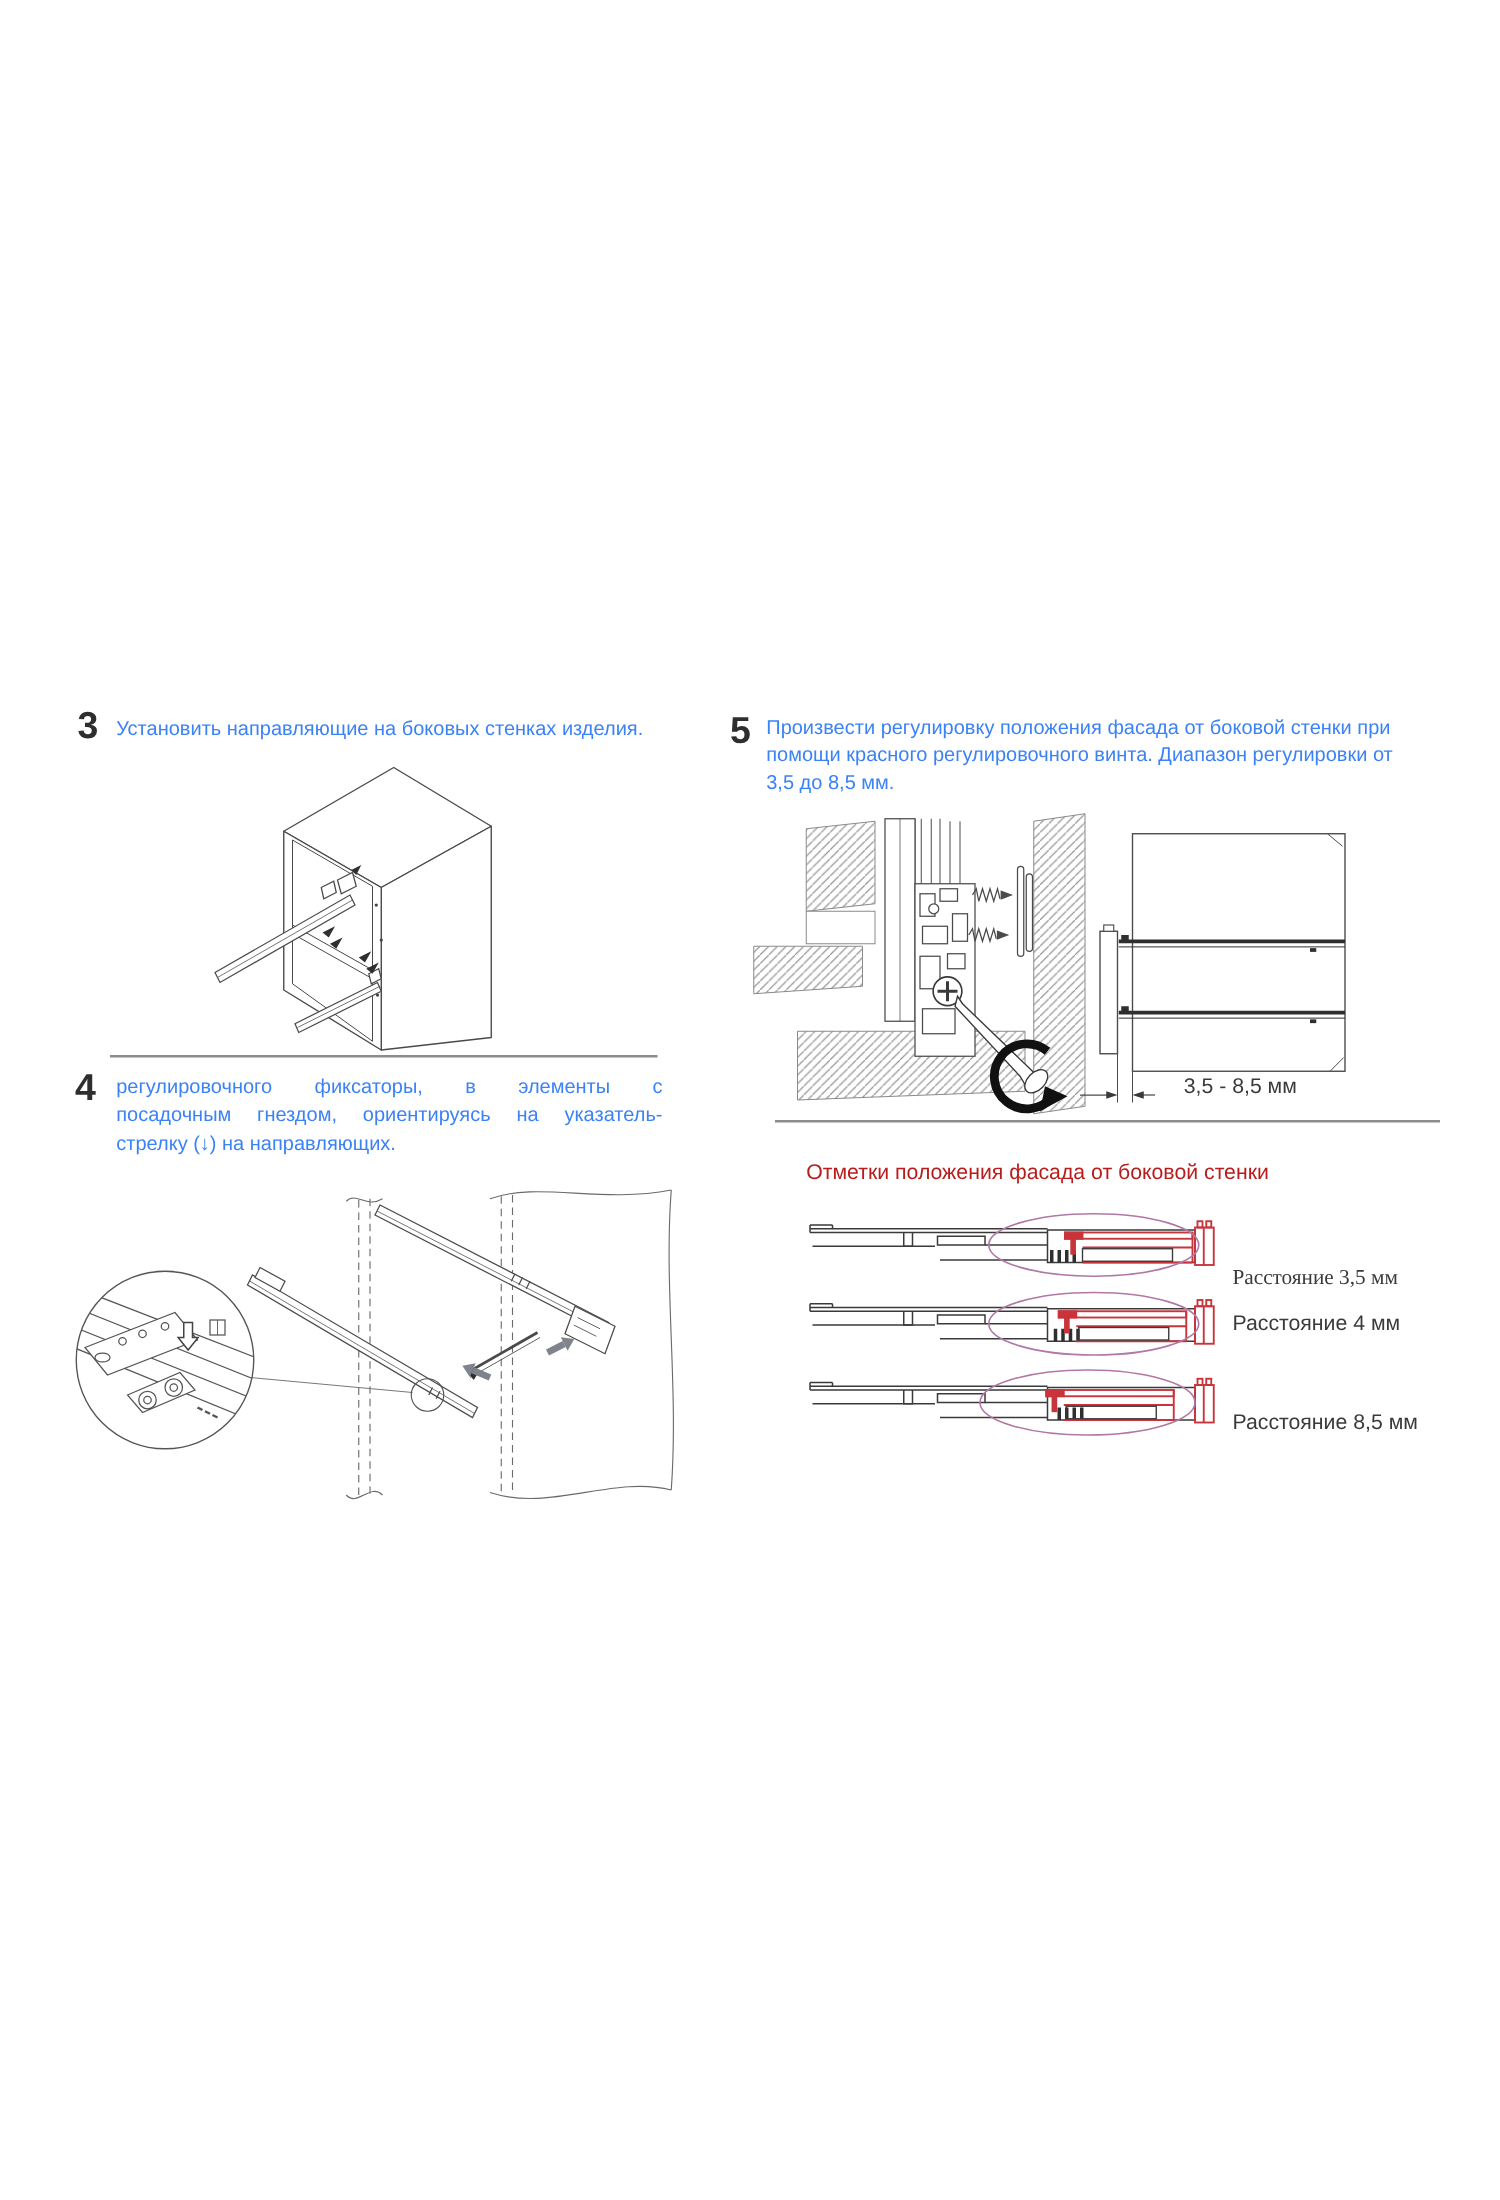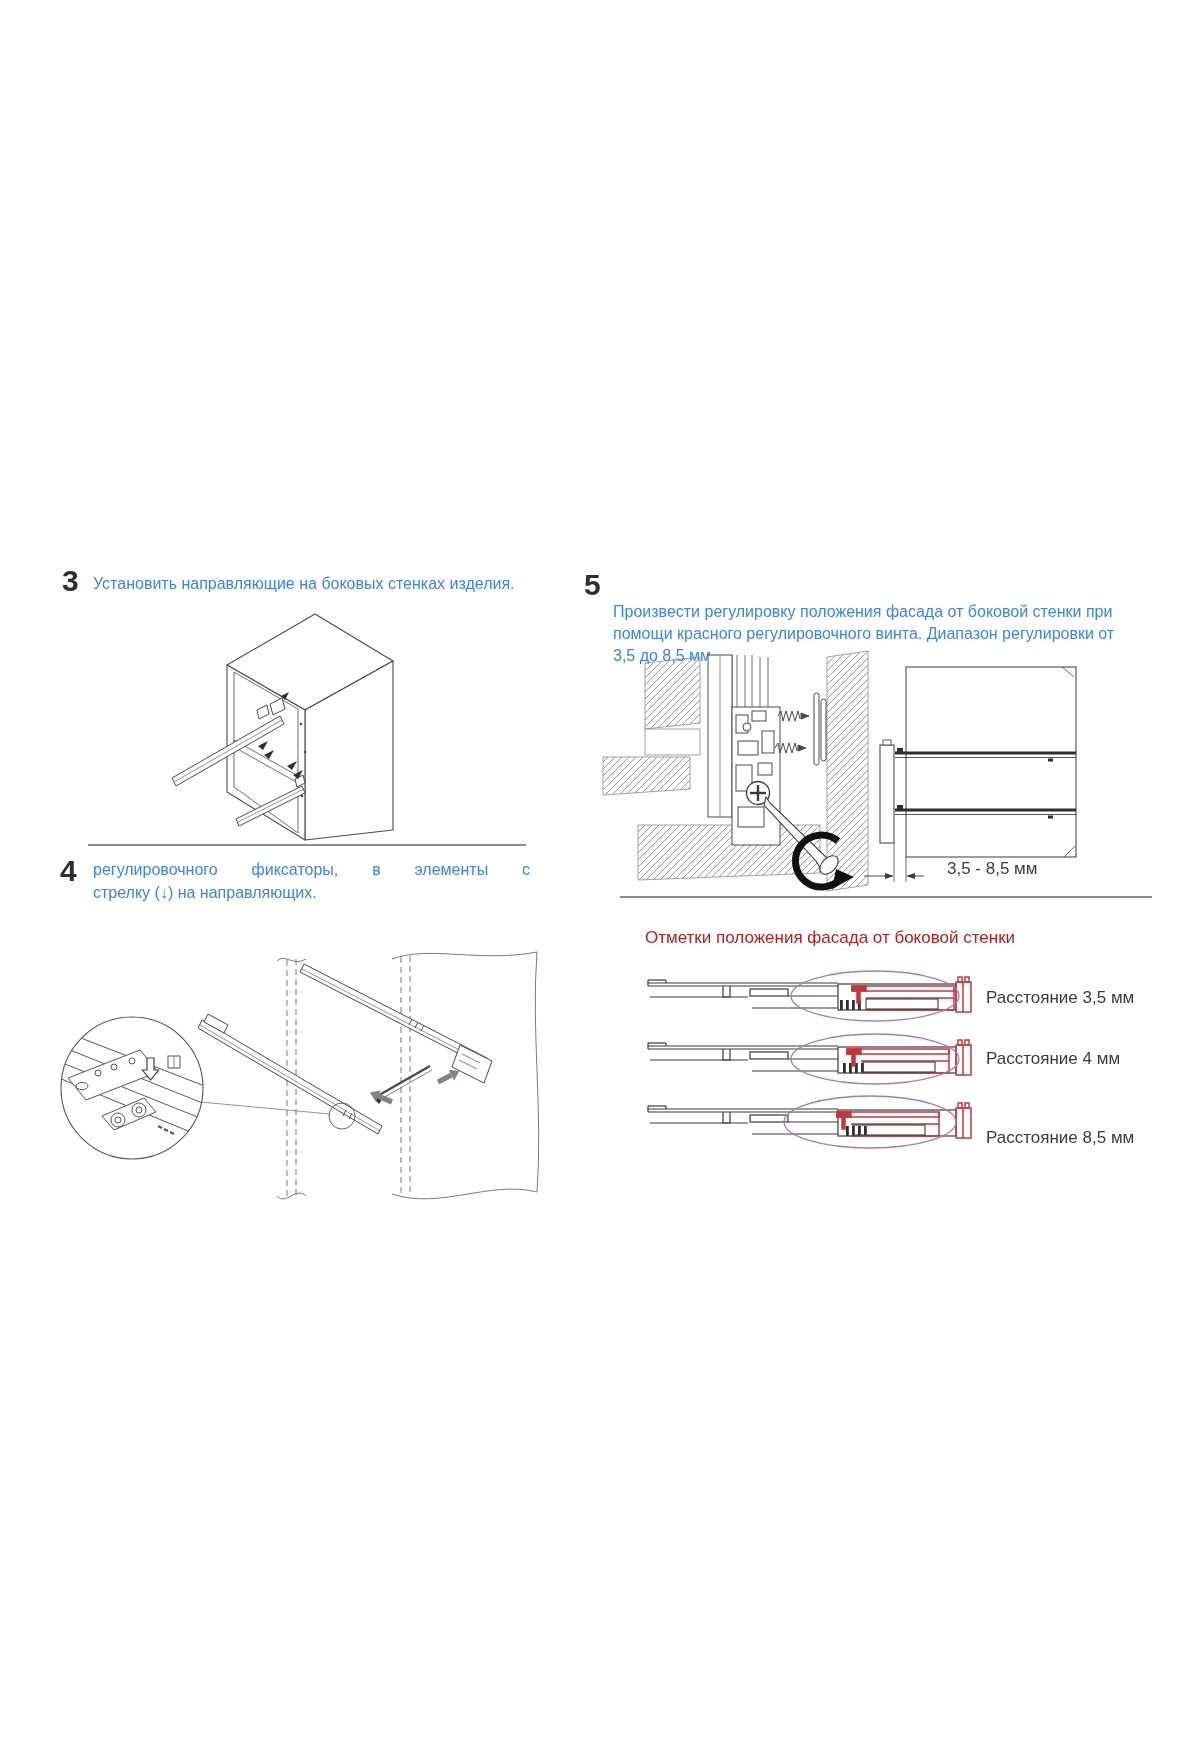--- a/index.html
+++ b/index.html
@@ -66,20 +66,21 @@
         <circle cx="175" cy="152" r="1.3"></circle>
         <circle cx="172" cy="196" r="1.3"></circle>
     </g>
   </svg>
 
   <div class="sep" style="left:88px;top:844px;width:438px;"></div>
 
   <div class="step-num" style="left:60px;top:856px;">4</div>
   <div class="step-text just" style="left:93px;top:858px;width:437px;">
     <span class="ln">регулировочного фиксаторы, в элементы с</span>
+    <span class="ln">посадочным гнездом, ориентируясь на указатель-</span>
     <span class="ln last">стрелку (↓) на направляющих.</span>
   </div>
 
   <svg style="left:40px;top:930px;" width="500" height="295" viewBox="0 0 500 295">
 
     <g stroke="#6a6a6a" stroke-width="0.9" fill="none">
       <path d="M237,31 C245,23 253,37 266,29"></path>
       <path d="M237,266 C246,276 256,256 266,266"></path>
       <line x1="247" y1="30" x2="247" y2="266" stroke-dasharray="6,4"></line>
       <line x1="256" y1="29" x2="256" y2="266" stroke-dasharray="6,4"></line>
@@ -153,21 +154,21 @@
           <circle cx="99" cy="180" r="3"></circle>
         <path d="M118,196 l4,2 m2,1 l4,2 m2,1 l4,2" stroke-width="2"></path>
         <rect x="128" y="126" width="12" height="12" fill="#ffffff"></rect>
         <line x1="134" y1="126" x2="134" y2="138" stroke-width="0.7"></line>
       </g>
       <path d="M107,128 v12 h-4.5 l8,10 l8,-10 h-4.5 v-12 z" fill="#ffffff" stroke="#444" stroke-width="1.2"></path>
     </g>
   </svg>
 
   <div class="step-num" style="left:584px;top:570px;">5</div>
-  <div class="step-text" style="left:613px;top:572px;width:552px;line-height:22px;margin-top:29px;">
+  <div class="step-text" style="left:613px;top:572px;width:552px;line-height:22px;">
     <span class="ln">Произвести регулировку положения фасада от боковой стенки при</span>
     <span class="ln">помощи красного регулировочного винта. Диапазон регулировки от</span>
     <span class="ln">3,5 до 8,5 мм.</span>
   </div>
 
   <svg style="left:580px;top:645px;" width="580" height="255" viewBox="0 0 580 255">
     <defs>
       <pattern id="hatch" width="7" height="7" patternUnits="userSpaceOnUse">
         <path d="M-1,8 L8,-1" stroke="#9a9a9a" stroke-width="1"></path>
       </pattern>
@@ -366,17 +367,17 @@
         <rect x="351" y="24" width="15" height="30"></rect>
         <rect x="353" y="19" width="4" height="5"></rect>
           <rect x="360" y="19" width="4" height="5"></rect>
         <line x1="358" y1="24" x2="358" y2="54"></line>
       </g>
       <rect x="233" y="41" width="72" height="10" fill="none" stroke="#3a3a3a" stroke-width="1.1"></rect>
       <ellipse cx="250" cy="38" rx="86" ry="26" fill="none" stroke="#b278a5" stroke-width="1.3"></ellipse>
     </g>
   </svg>
 
-  <span class="row-label" style="left:986px;top:987px;">Расстояние 3,5 мм</span>
+  <span class="row-label" style="left:986px;top:1011px;font-family:Liberation Serif, serif;">Расстояние 3,5 мм</span>
   <span class="row-label" style="left:986px;top:1048px;">Расстояние 4 мм</span>
   <span class="row-label" style="left:986px;top:1111px;margin-top:16px;">Расстояние 8,5 мм</span>
 
 </div>
 
 </body></html>

